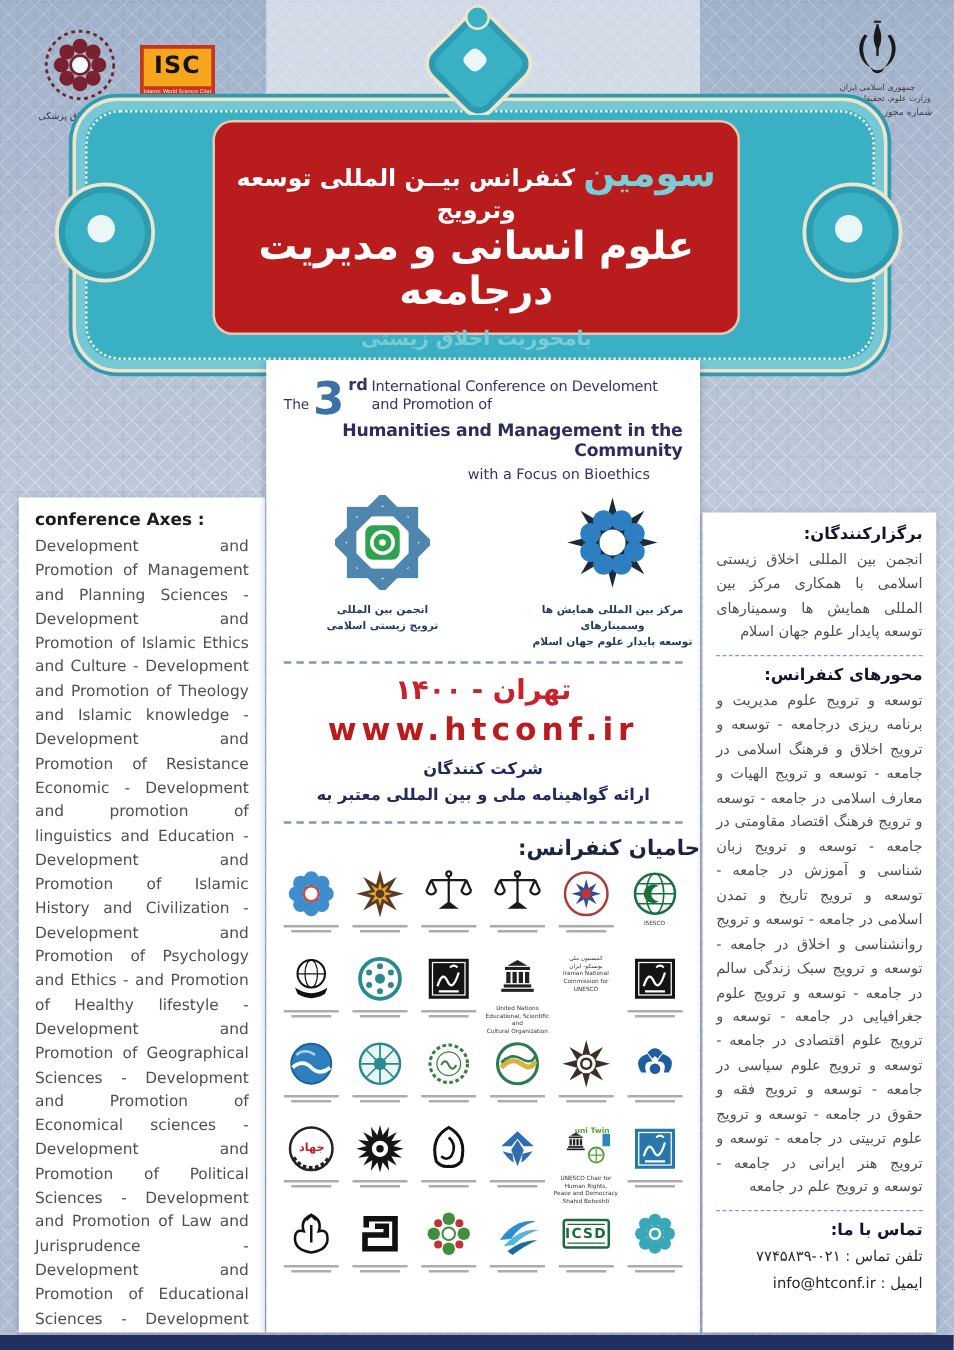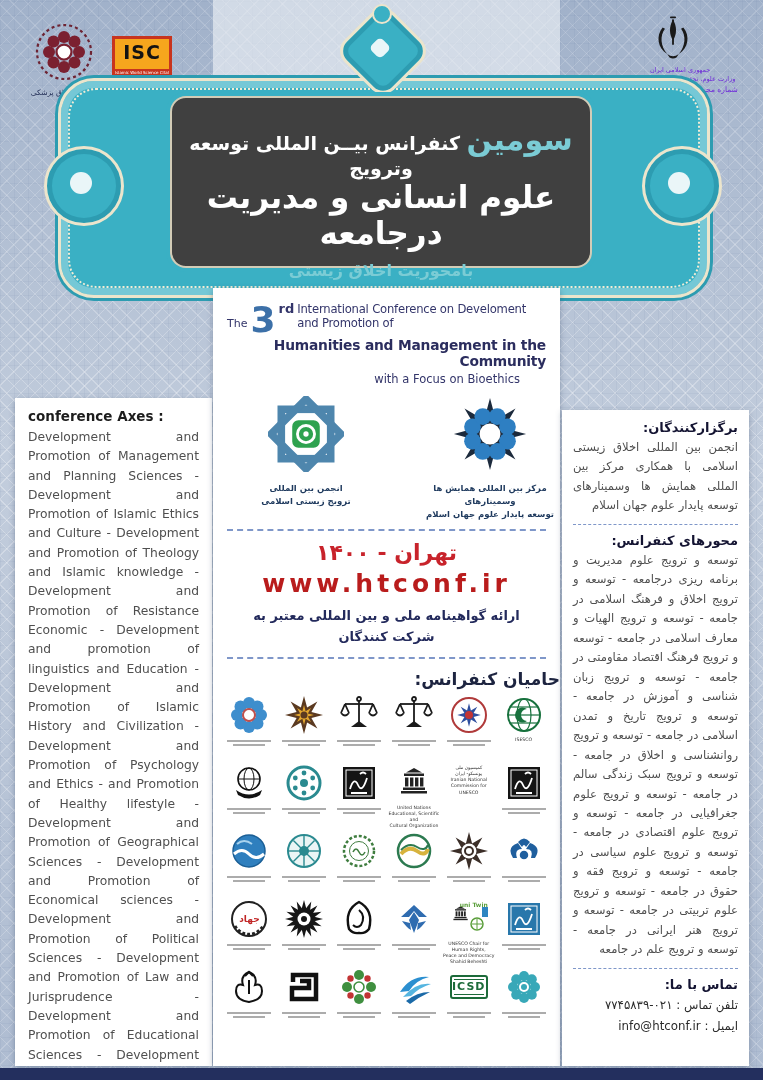--- a/index.html
+++ b/index.html
@@ -22,35 +22,35 @@
   .medal{position:absolute;background:#3ab0c4;border:3px solid #ece5cc;box-shadow:inset 0 0 0 5px #2d9cb1;}
   .medal-top{left:348px;top:16px;width:64px;height:64px;border-radius:16px;transform:rotate(45deg);}
   .medal-top-core{position:absolute;left:372px;top:40px;width:16px;height:16px;background:#eaf6f8;border-radius:5px;transform:rotate(45deg);}
   .finial{position:absolute;left:372px;top:4px;width:16px;height:16px;background:#3ab0c4;border:2px solid #ece5cc;border-radius:50%;}
   .medal-left{left:44px;top:146px;width:74px;height:74px;border-radius:50%;}
   .medal-right{left:642px;top:146px;width:74px;height:74px;border-radius:50%;}
   .medal-core{position:absolute;width:22px;height:22px;background:#eaf6f8;border-radius:50%;}
   .mc-left{left:70px;top:172px;} .mc-right{left:668px;top:172px;}
 
   
-  .banner{position:absolute;left:170px;top:96px;width:422px;height:172px;background:#404040;
+  .banner{position:absolute;left:170px;top:96px;width:422px;height:172px;background:#b91c1c;
           border-radius:16px;border:2px solid rgba(236,229,204,.85);box-shadow:0 0 0 4px #3ab0c4;
           text-align:center;color:#fff;direction:rtl;box-sizing:border-box;}
   .b1{margin-top:24px;font-size:19px;font-weight:bold;}
   .b1 .hl{font-size:30px;color:#7bccd5;}
   .b2{font-size:31px;font-weight:bold;margin-top:0px;letter-spacing:0px;}
   .b3{font-size:16px;font-weight:bold;color:#7bccd5;margin-top:10px;}
 
   
   .sbmu{position:absolute;left:18px;top:22px;width:92px;height:102px;text-align:center;color:#243058;}
   .sbmu-cap{font-size:7.5px;margin-top:2px;}
   .isc{position:absolute;left:112px;top:36px;width:60px;height:44px;background:#f6a61d;border:3px solid #c8341e;box-sizing:border-box;text-align:center;}
   .isc-label{font-weight:bold;font-size:19px;color:#131313;line-height:27px;letter-spacing:1px;font-family:"DejaVu Sans",sans-serif;}
   .isc-strip{position:absolute;bottom:0;left:0;right:0;height:8px;background:#c8341e;color:#fff;font-size:4px;line-height:8px;overflow:hidden;white-space:nowrap;}
-  .iran{position:absolute;left:650px;top:16px;width:104px;height:112px;text-align:left;color:#6d28d9;}
+  .iran{position:absolute;left:650px;top:16px;width:104px;height:112px;text-align:center;color:#404040;}
   .iran div{line-height:1.35;}
   .iran-l1{font-size:6.5px;} .iran-l2{font-size:6.5px;} .iran-lic{font-size:7.5px;margin-top:1px;direction:rtl;}
 
   
   .col{background:#fff;box-shadow:0 2px 6px rgba(40,60,90,.35);box-sizing:border-box;position:absolute;overflow:hidden;}
   .col-left{left:15px;top:398px;width:197px;height:668px;padding:10px 13px;}
   .col-center{left:213px;top:288px;width:347px;height:778px;}
   .col-right{left:562px;top:410px;width:187px;height:656px;padding:10px 11px;direction:rtl;}
   .bottombar{position:absolute;left:0;top:1068px;width:763px;height:12px;background:#232f5e;}
 
@@ -210,22 +210,22 @@
         <div>مرکز بین المللی همایش ها وسمینارهای</div>
         <div>توسعه پایدار علوم جهان اسلام</div>
       </div>
     </div>
   </div>
 
   <div class="divider"></div>
   <div class="city">تهران - ۱۴۰۰</div>
   <div class="site">www.htconf.ir</div>
   <div class="cert">
+    <div>شرکت کنندگان</div>
     <div>ارائه گواهینامه ملی و بین المللی معتبر به</div>
-    <div>شرکت کنندگان</div>
   </div>
   <div class="divider"></div>
   <div class="sph">حامیان کنفرانس:</div>
   <div class="grid">
       <div class="cell">
         <div class="icon-wrap"><svg width="40" height="40" viewBox="0 0 40 40">
             <g fill="#3e8ecd">
               <circle cx="32" cy="20" r="6"></circle>
               <circle cx="28.5" cy="28.5" r="6"></circle>
               <circle cx="20" cy="32" r="6"></circle>

